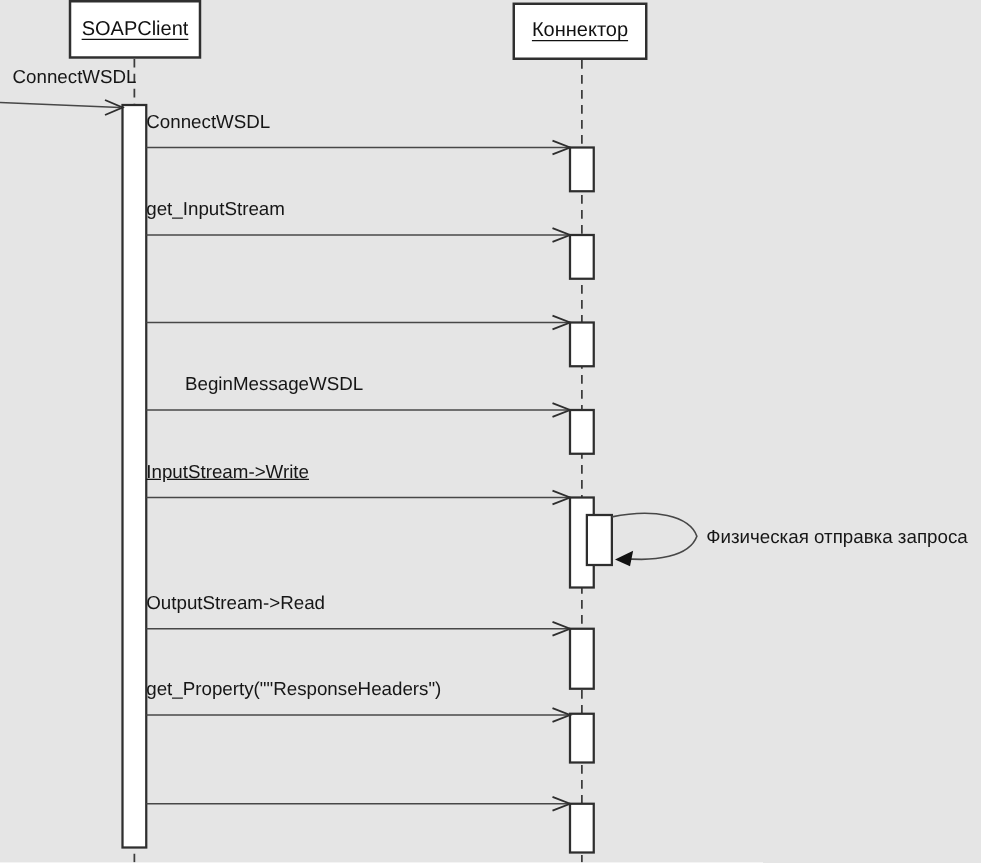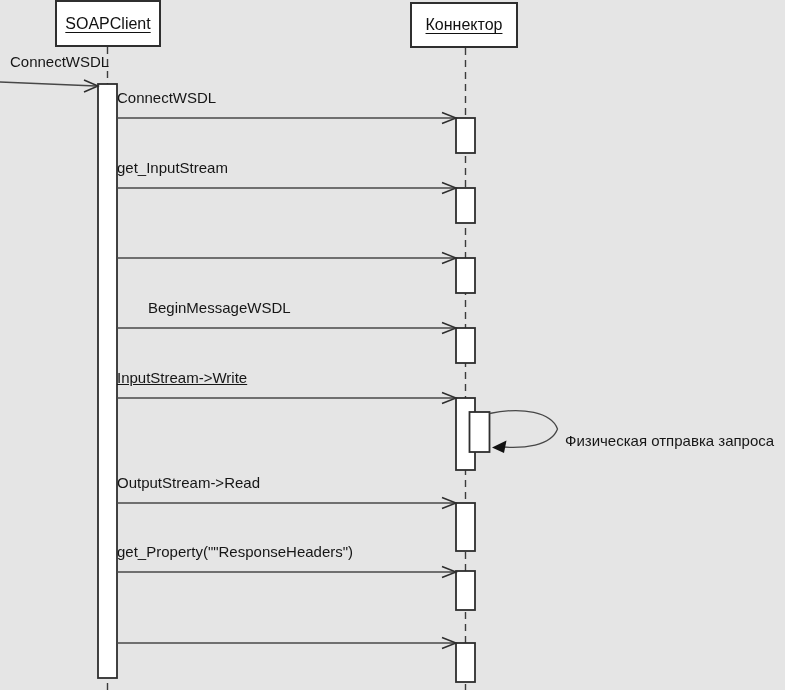--- a/index.html
+++ b/index.html
@@ -122,15 +122,15 @@
 
   <div class="free-label" style="left:10px; top:54px;">ConnectWSDL</div>
 
   <div class="msg-label" style="top:90px;">ConnectWSDL</div>
   <div class="msg-label" style="top:160px;">get_InputStream</div>
   <div class="msg-label" style="top:300px;margin-left:31px;">BeginMessageWSDL</div>
   <div class="msg-label" style="top:370px;text-decoration:underline;">InputStream-&gt;Write</div>
   <div class="msg-label" style="top:475px;">OutputStream-&gt;Read</div>
   <div class="msg-label" style="top:544px;">get_Property(""ResponseHeaders")</div>
 
-  <div class="free-label" style="left:565px; top:433px;text-align:center;">Физическая отправка запроса</div>
+  <div class="free-label" style="left:565px; top:422px;text-align:center;">Физическая отправка запроса</div>
 
 </div>
 
 </body></html>

